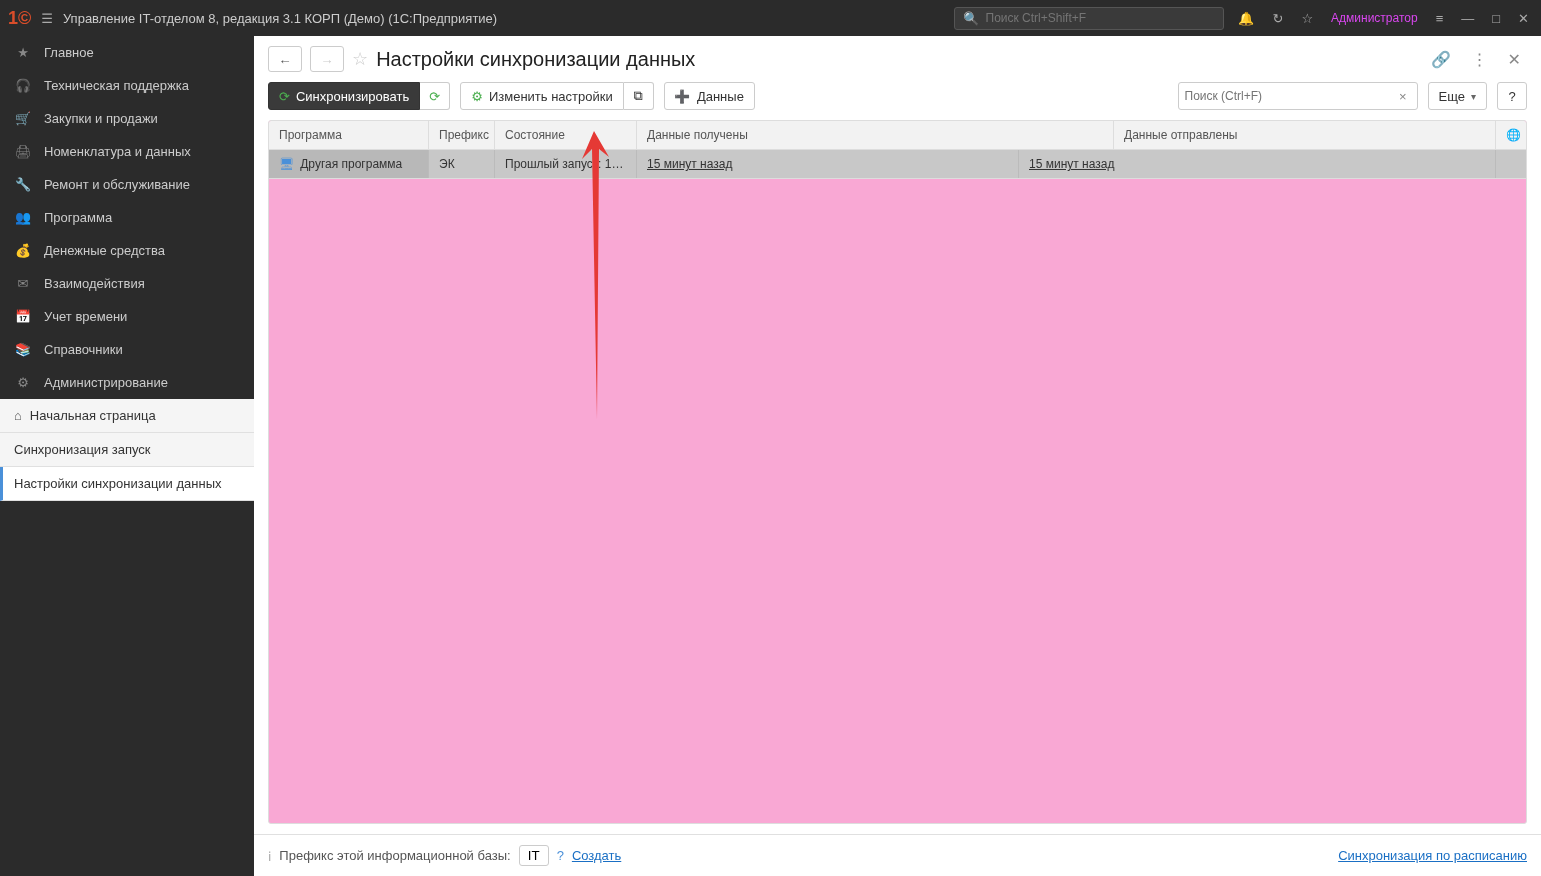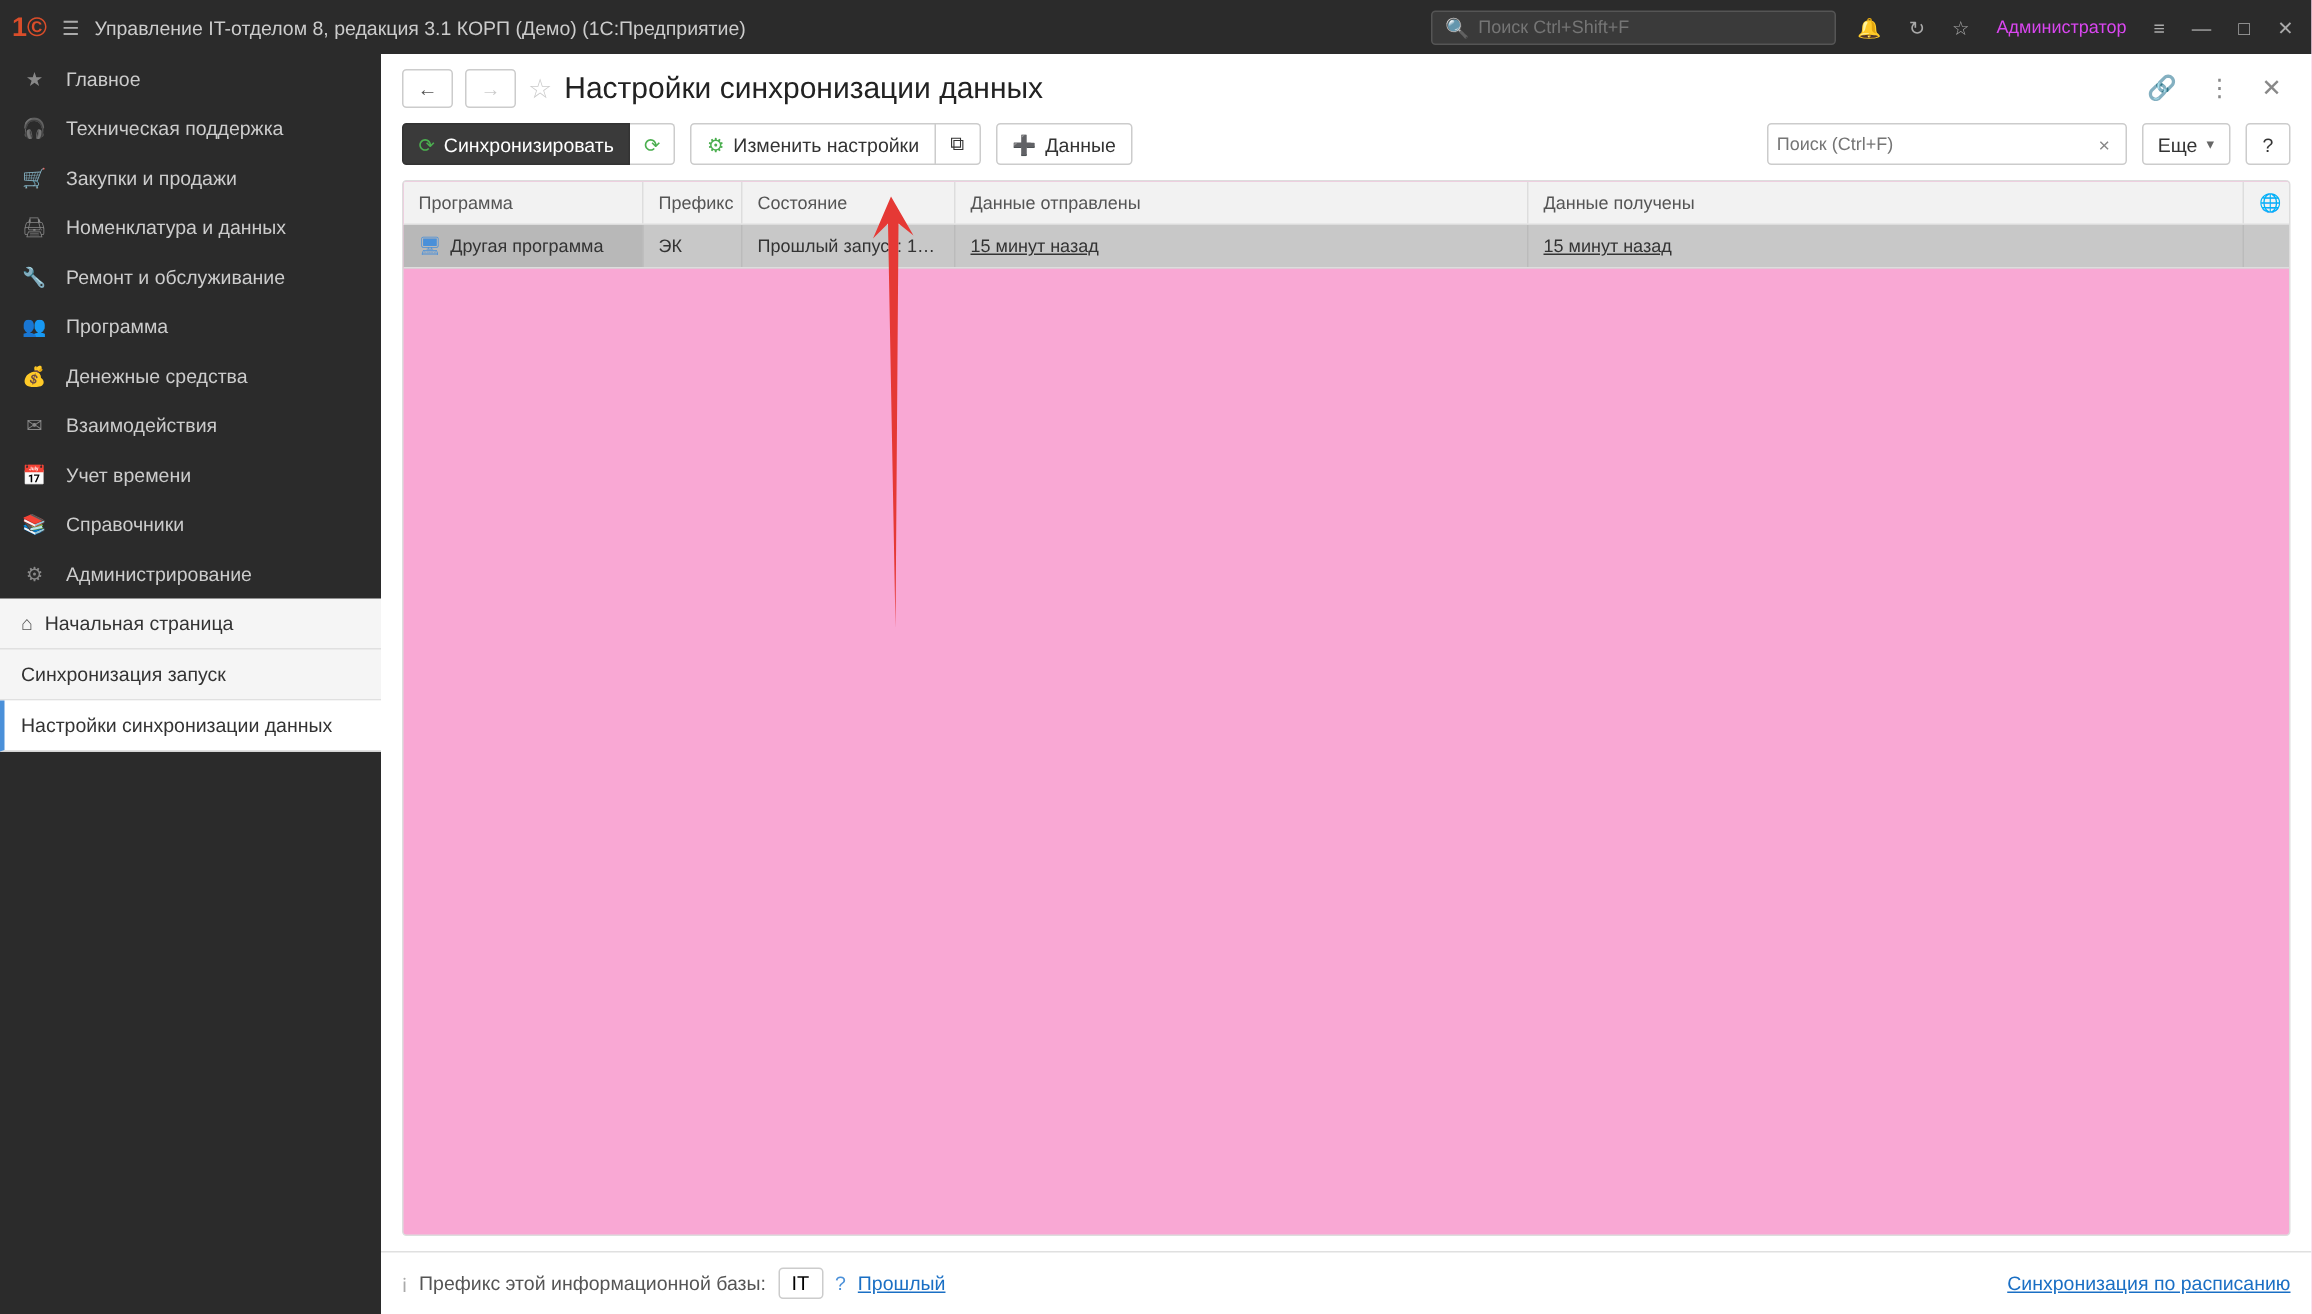--- a/index.html
+++ b/index.html
@@ -217,40 +217,40 @@
     <div class="table-wrap">
       <div class="arrow-annotation">
         <svg viewBox="0 0 40 290">
             <path d="M20 290 L15 20 L5 30 L17 2 L32 28 L22 20 Z" fill="#e53935"></path>
           </svg>
       </div>
       <div class="table-header">
         <div class="th col-prog">Программа</div>
         <div class="th col-prefix">Префикс</div>
         <div class="th col-state">Состояние</div>
+        <div class="th col-recv">Данные получены</div>
         <div class="th col-sent">Данные отправлены</div>
-        <div class="th col-recv">Данные получены</div>
         <div class="th col-globe"><span>🌐</span></div>
       </div>
       <div class="table-row">
         <div class="td col-prog">
             <span class="prog-icon">🖥</span>
             <span>Другая программа</span>
           </div>
         <div class="td col-prefix">ЭК</div>
         <div class="td col-state">Прошлый запуск: 15…</div>
         <div class="td col-sent"><span class="link">15 минут назад</span></div>
         <div class="td col-recv"><span class="link">15 минут назад</span></div>
         <div class="td col-globe"></div>
       </div>
     </div>
 
     <div class="footer">
       <span class="info-icon">ℹ</span>
       <span>Префикс этой информационной базы:</span>
       <input value="IT" style="">
       <span class="qmark">?</span>
-      <span class="link">Прошлый</span>
+      <span class="link">Создать</span>
       <span class="fspacer"></span>
       <span class="link">Синхронизация по расписанию</span>
     </div>
   </div>
 </div>
 
 </body></html>

